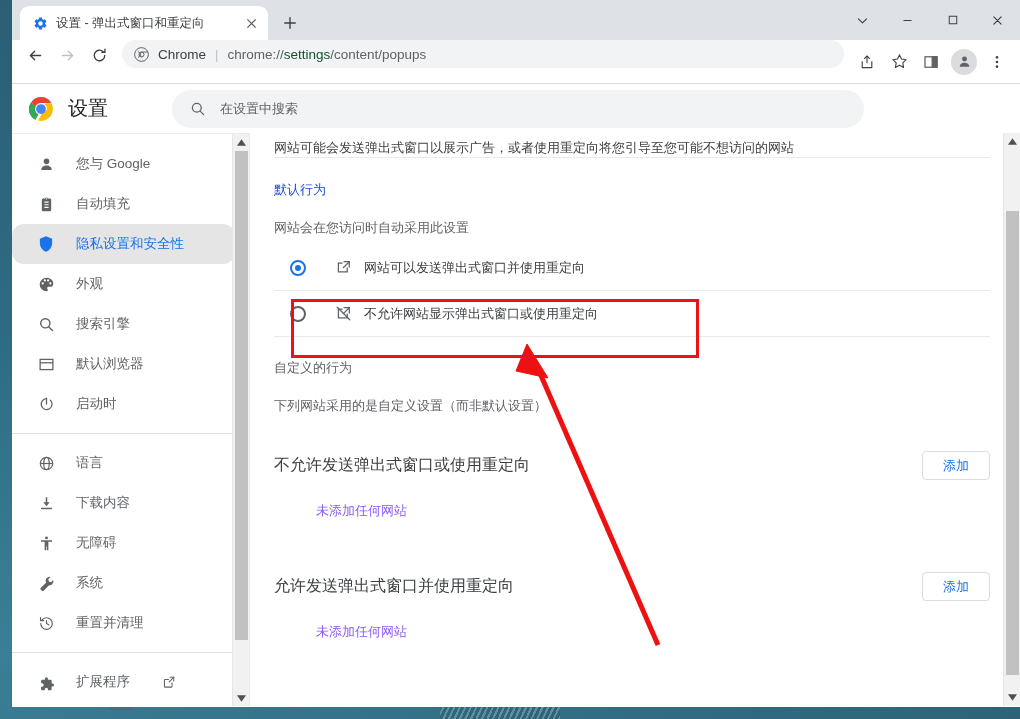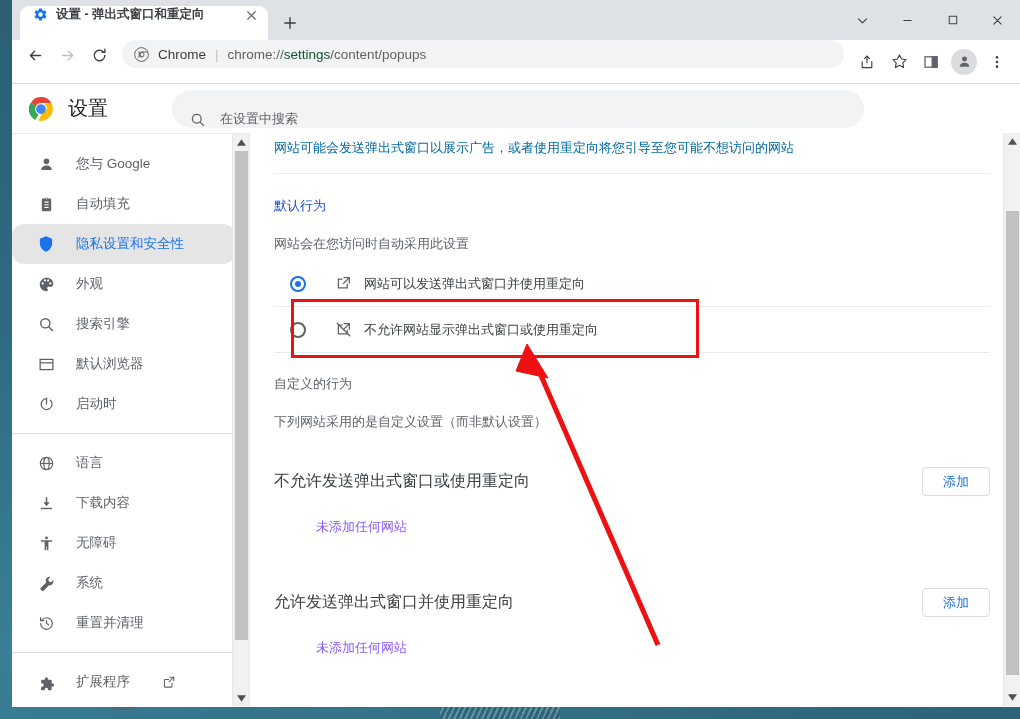--- a/index.html
+++ b/index.html
@@ -34,24 +34,23 @@
   .tabstrip {
     position: relative; height: 40px; background: #dee1e6;
     display: flex; align-items: flex-end;
   }
   .tab {
     position: relative;
     margin-left: 8px;
     height: 34px; width: 248px;
     background: #ffffff;
     border-radius: 9px 9px 0 0;
-    display: flex; align-items: flex-start;
+    display: flex; align-items: center;
     padding: 0 8px 0 12px;
     gap: 8px;
-    font-weight: bold;
   }
   .tab-favicon { width: 16px; height: 16px; flex: none; display:flex; align-items:center; justify-content:center;}
   .tab-title {
     flex: 1 1 auto; font-size: 12.5px; color: #3c4043;
     white-space: nowrap; overflow: hidden; text-overflow: ellipsis;
   }
   .tab-close {
     width: 18px; height: 18px; flex: none; display:flex;align-items:center;justify-content:center;
     border-radius: 50%; color: #5f6368;
   }
@@ -104,21 +103,21 @@
   .page { position: relative; height: 622px; background: #ffffff; overflow: hidden; }
   .settings-header {
     height: 49px; display: flex; align-items: center; padding-left: 16px; gap: 14px;
     background:#fff;
   }
   .chrome-logo { width: 26px; height: 26px; flex: none; }
   .settings-title { font-size: 20px; color: #202124; }
   .searchbar {
     margin-left: 50px; width: 692px; height: 38px;
     background: #f1f3f4; border-radius: 19px;
-    display: flex; align-items: flex-end; gap: 14px; padding: 0 18px;
+    display: flex; align-items: center; gap: 14px; padding: 0 18px;
   }
   .searchbar .ph { font-size: 13px; color: #5f6368; }
 
   .body-row { display: flex; height: 573px; position: relative; }
 
   
   .sidebar {
     width: 237px; flex: none; position: relative; background: #fff;
     border-top: 1px solid #e8eaed;
     padding-top: 10px;
@@ -145,21 +144,21 @@
     position:absolute; left:2px; width: 13px; background: #c1c1c1; border-radius: 0;
   }
 
   
   .content {
     flex: 1 1 auto; position: relative; background: #fff; overflow: hidden;
     border-left: 1px solid #e8eaed;
   }
   .content-inner { padding: 0 28px 0 24px; position:relative; }
   .desc-line {
-    font-size: 13px; color: #0369a1; padding-top: 6px; padding-bottom: 16px;
+    font-size: 13px; color: #404040; padding-top: 6px; padding-bottom: 0;
     border-bottom: 1px solid #e8eaed; margin-right: 2px;
   }
   .sect-head { font-size: 13px; color: #1d4ed8; margin-top: 23px; }
   .sect-sub  { font-size: 13px; color: #5f6368; margin-top: 20px; margin-bottom: 8px; }
 
   .radio-row {
     display: flex; align-items: center; gap: 0;
     height: 46px; border-bottom: 1px solid #e8eaed; margin-right: 2px; text-align: center;
   }
   .radio-row.last { border-bottom: 1px solid #e8eaed; }

